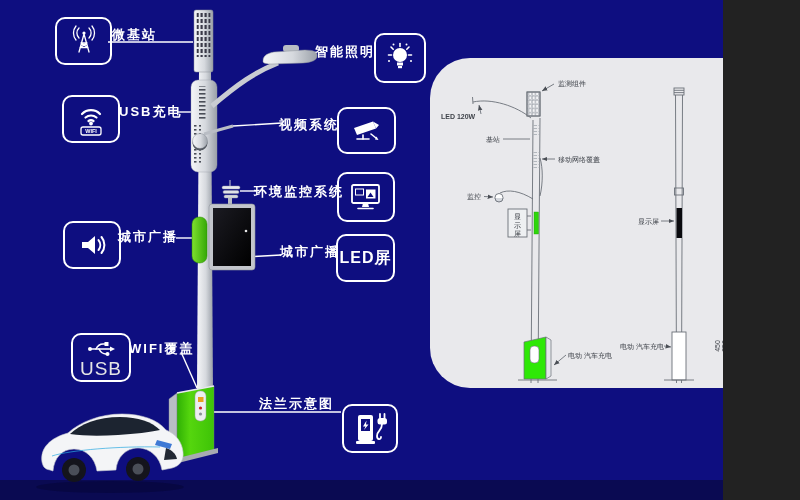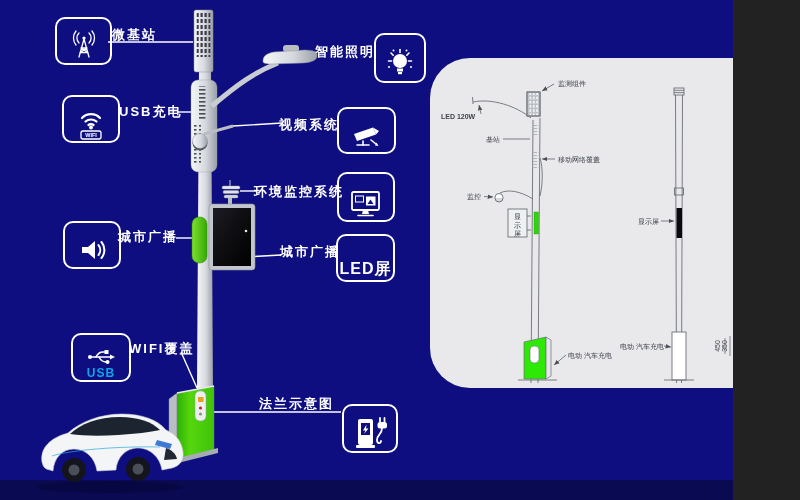--- a/index.html
+++ b/index.html
@@ -1,24 +1,24 @@
 <!DOCTYPE html>
 <html><head>
 <meta charset="utf-8">
 <style>
   html,body{margin:0;padding:0;background:#222;}
   .canvas{position:relative;width:723px;height:500px;overflow:hidden;
-    background:#0e0e80;font-family:"Liberation Sans",sans-serif;padding-left:10px;}
+    background:#0e0e80;font-family:"Liberation Sans",sans-serif;}
   .scene{position:absolute;left:0;top:0;z-index:1;}
   .cbox{position:absolute;border:2px solid #fff;border-radius:10px;z-index:3;
-    display:flex;flex-direction:column;align-items:center;justify-content:flex-end;}
+    display:flex;flex-direction:column;align-items:center;justify-content:center;}
   .lbl{position:absolute;color:#fff;font-weight:700;font-size:13px;letter-spacing:2px;
     white-space:nowrap;z-index:3;}
   .ledtxt{color:#fff;font-weight:700;font-size:16px;letter-spacing:1px;}
-  .usbtxt{color:#0ea5e9;font-weight:700;font-size:12px;letter-spacing:1px;margin-top:1px;}
+  .usbtxt{color:#e5e5e5;font-weight:400;font-size:19px;letter-spacing:1px;margin-top:1px;}
   .panel{position:absolute;left:430px;top:58px;width:358px;height:330px;
     background:#e9e9ec;border-radius:40px;z-index:2;}
   .panel svg{position:absolute;left:0;top:0;}
   .dtext{fill:#3f434a;font-size:7px;font-family:"Liberation Sans",sans-serif;}
 </style>
 </head>
 <body>
 
 <div class="canvas">
 

